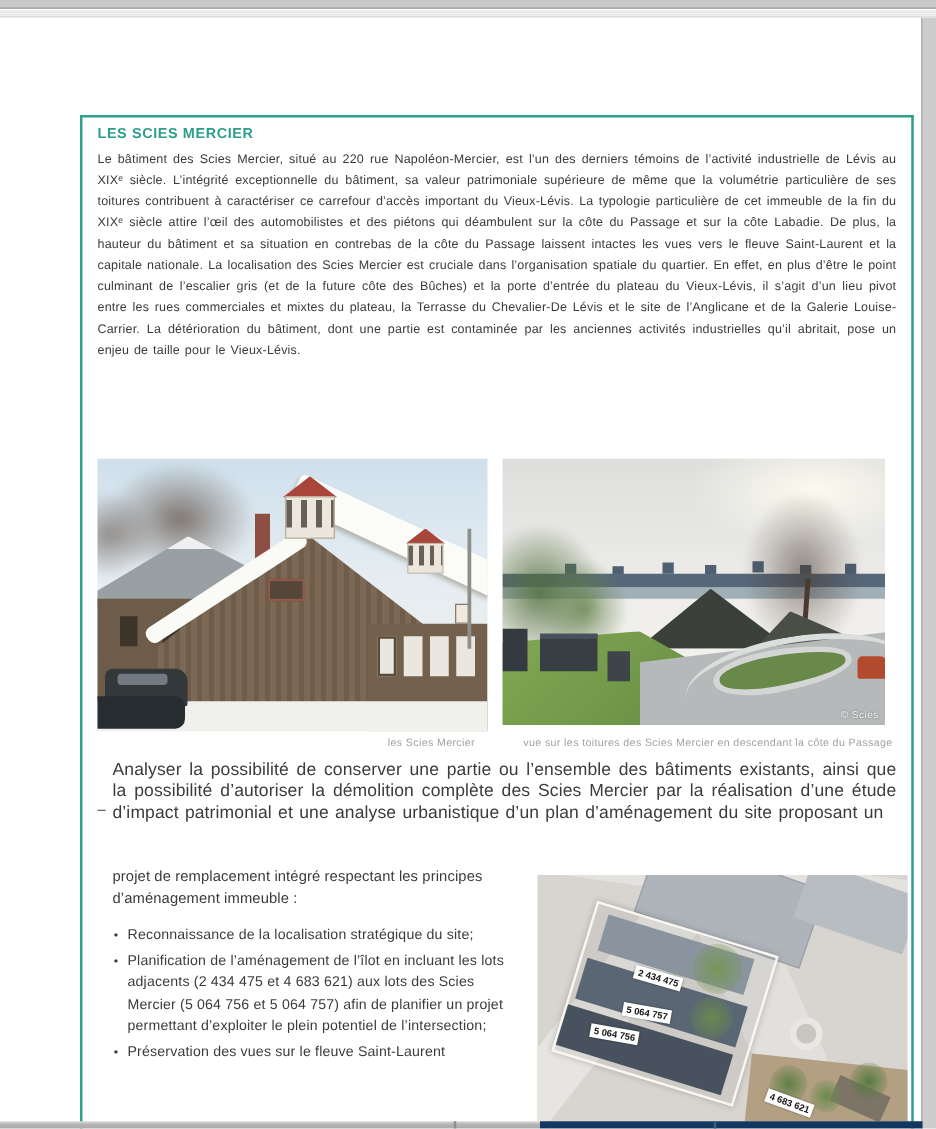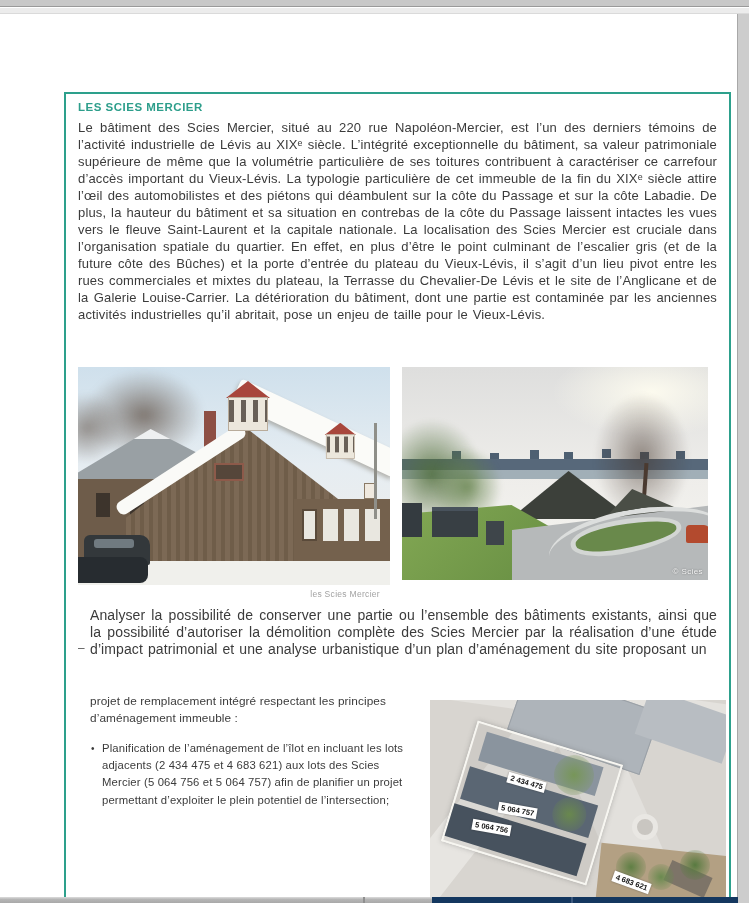--- a/index.html
+++ b/index.html
@@ -15,21 +15,21 @@
   .page-right-edge{position:absolute;left:737px;top:14px;width:12px;height:889px;background:#cdcdcd;border-left:1px solid #a8a8a8;z-index:10;}
   .bottom-gray{position:absolute;left:0;top:897px;width:432px;height:6px;background:linear-gradient(180deg,#dcdcdc 0%,#b5b5b5 40%,#a9a9a9 100%);z-index:12;}
   .bottom-gray .divider{position:absolute;left:363px;top:0;width:2px;height:6px;background:#8f8f8f;}
   .bottom-navy{position:absolute;left:432px;top:897px;width:306px;height:6px;background:#14375f;z-index:12;display:flex;}
   .bottom-navy .cell{flex:0 0 141px;border-right:2px solid #3d5a80;}
   .bottom-navy .cell2{flex:1;}
   
   .doc-box{position:absolute;left:64px;top:92px;width:667px;height:811px;border:2px solid #2da08c;border-bottom:none;background:#fff;z-index:1;}
   
   .sec-title{position:absolute;left:78px;top:101px;color:#2d9e8b;font-weight:bold;font-size:11.5px;letter-spacing:.5px;z-index:2;}
-  .body-par{position:absolute;left:78px;top:119px;width:639px;font-size:13px;line-height:17px;color:#3b3b3b;text-align:justify;letter-spacing:.15px;word-spacing:1px;z-index:2;}
+  .body-par{position:absolute;left:78px;top:119px;width:639px;font-size:10px;line-height:17px;color:#3b3b3b;text-align:justify;letter-spacing:.15px;word-spacing:1px;z-index:2;}
   .intro-line{position:absolute;left:78px;top:613px;width:645px;font-size:11.8px;color:#3b3b3b;letter-spacing:.1px;z-index:2;}
   .dash-mark{position:absolute;left:78px;top:640px;font-size:11.8px;color:#3b3b3b;z-index:2;}
   .rec-part1{position:absolute;left:90px;top:607px;width:627px;font-size:14px;line-height:17px;color:#3b3b3b;text-align:justify;letter-spacing:.1px;word-spacing:1px;z-index:2;}
   .rec-part2{position:absolute;left:90px;top:693px;width:330px;font-size:11.8px;line-height:17px;color:#3b3b3b;letter-spacing:.1px;z-index:2;}
   .bullet-list{position:absolute;left:102px;top:740px;width:312px;margin:0;padding:0;list-style:none;font-size:11.3px;line-height:17.2px;color:#3b3b3b;letter-spacing:.15px;z-index:2;}
   .bullet-list li{position:relative;margin:0 0 4px 0;}
   .bullet-list li::before{content:"•";position:absolute;left:-11px;top:0;color:#3b3b3b;font-size:10px;}
   .caption{position:absolute;top:589px;font-size:8.5px;color:#a2a2a2;letter-spacing:.3px;text-align:right;z-index:2;}
   .caption-left{left:78px;width:302px;}
   .caption-right{left:402px;width:312px;}
@@ -168,28 +168,31 @@
     <div class="rp-box1"></div>
     <div class="rp-box2"></div>
     <div class="rp-road"></div>
     <div class="rp-curb"></div>
     <div class="rp-planter"></div>
     <div class="rp-car"></div>
     <div class="rp-wm">© Scies</div>
   </div>
 
   <div class="caption caption-left">les Scies Mercier</div>
+  <div class="caption caption-right">vue sur les toitures des Scies Mercier en descendant la côte du Passage</div>
 
 
   <div class="dash-mark">–</div>
   <div class="rec-part1">Analyser la possibilité de conserver une partie ou l’ensemble des bâtiments existants, ainsi que la possibilité d’autoriser la démolition complète des Scies Mercier par la réalisation d’une étude d’impact patrimonial et une analyse urbanistique d’un plan d’aménagement du site proposant un</div>
   <div class="rec-part2">projet de remplacement intégré respectant les principes d’aménagement immeuble :</div>
 
   <ul class="bullet-list">
+    <li>Reconnaissance de la localisation stratégique du site;</li>
     <li>Planification de l’aménagement de l’îlot en incluant les lots adjacents (2 434 475 et 4 683 621) aux lots des Scies Mercier (5 064 756 et 5 064 757) afin de planifier un projet permettant d’exploiter le plein potentiel de l’intersection;</li>
+    <li>Préservation des vues sur le fleuve Saint-Laurent</li>
   </ul>
 
   <div class="aerial">
     <div class="am-road1"></div>
     <div class="am-road2"></div>
     <div class="am-road3"></div>
     <div class="am-roofA"></div>
     <div class="am-roofB"></div>
     <div class="am-parcel">
       <div class="r1"></div>

